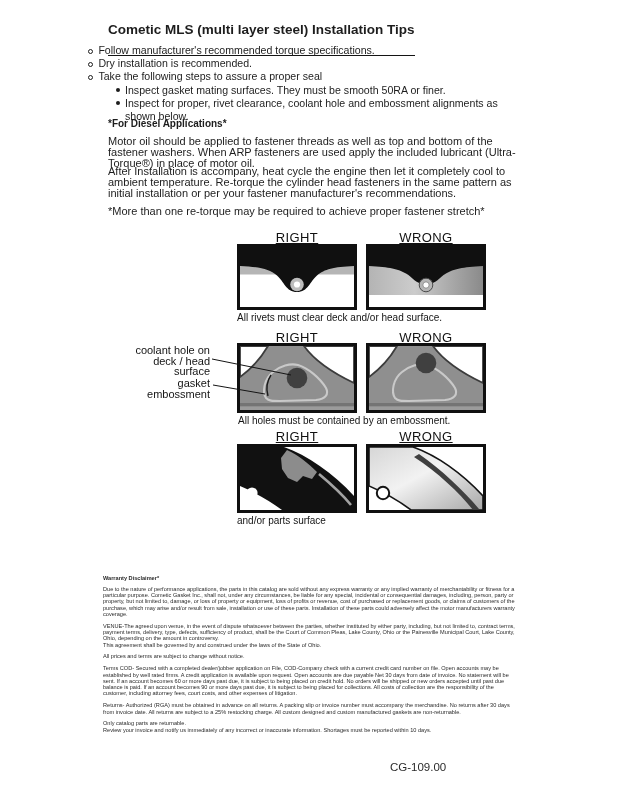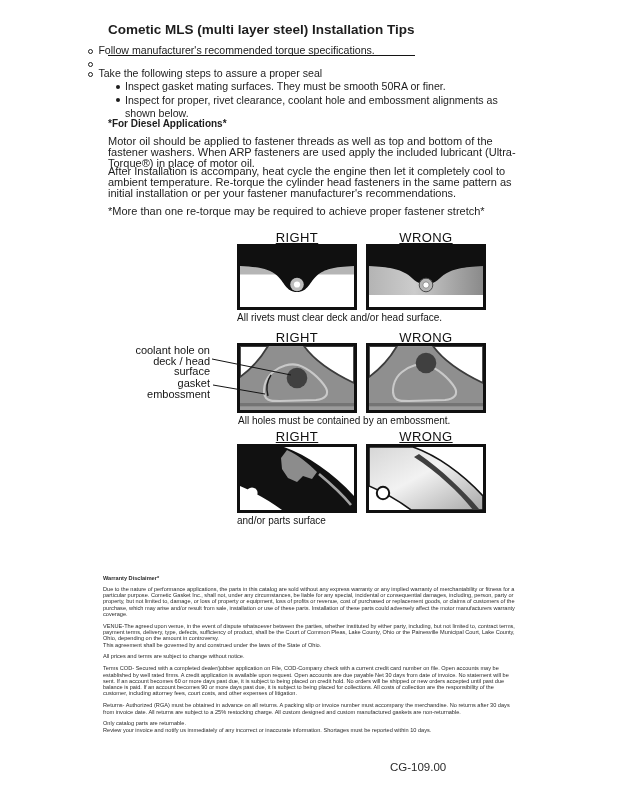--- a/index.html
+++ b/index.html
@@ -40,20 +40,21 @@
 
 <div class="abs title"><span>Cometic MLS (multi layer steel) Installation Tips</span></div>
 
 <div class="abs bullets">
   <div class="brow">
       <span class="dot open"></span>
       <span>Follow manufacturer's recommended torque specifications.</span>
     </div>
   <div class="brow">
       <span class="dot open"></span>
+      <span>Dry installation is recommended.</span>
     </div>
   <div class="brow">
       <span class="dot open"></span>
       <span>Take the following steps to assure a proper seal</span>
     </div>
   <div class="brow sub">
       <span class="dot fill"></span>
       <span>Inspect gasket mating surfaces.  They must be smooth 50RA or finer.</span>
     </div>
   <div class="brow sub">

